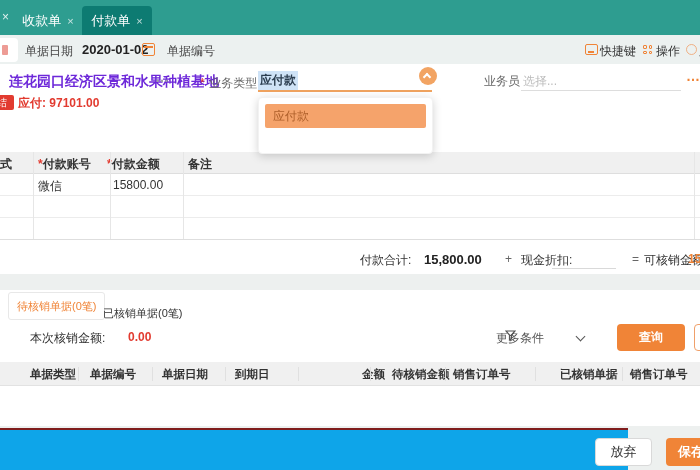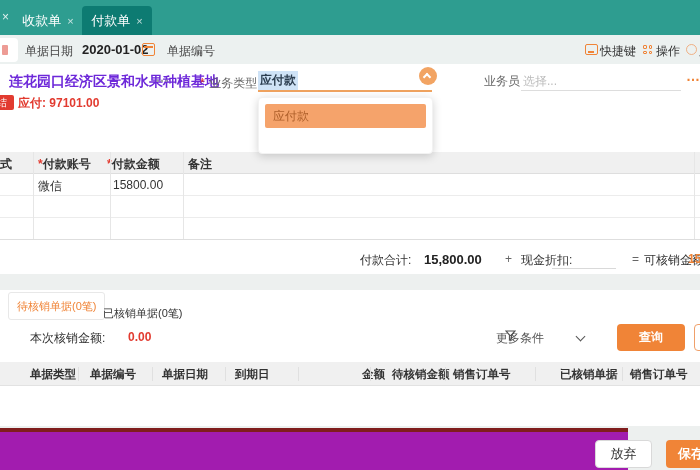--- a/index.html
+++ b/index.html
@@ -81,21 +81,21 @@
   .more { position:absolute; left:496px; top:40px; font-size:12px; color:#555; cursor:pointer; }
   .chev-down { position:absolute; left:577px; top:43px; width:7px; height:7px; border-left:1.5px solid #555; border-bottom:1.5px solid #555; transform:rotate(-45deg); }
   .btn-query { position:absolute; left:617px; top:34px; width:68px; height:27px; background:#f08437; border:none; border-radius:4px;
                color:#fff; font-size:12px; font-weight:bold; cursor:pointer; }
   .btn-partial { position:absolute; left:694px; top:34px; width:40px; height:27px; background:#fff; border:1px solid #f0a06a; border-radius:4px; cursor:pointer; }
   .shead { position:absolute; left:0; top:72px; width:700px; height:24px; background:#f0f0f0; border-bottom:1px solid #e2e2e2; }
   .shead span { position:absolute; top:5px; font-size:11.5px; font-weight:bold; color:#333; white-space:nowrap; }
   .shead i { position:absolute; top:5px; width:1px; height:14px; background:#e0e0e0; }
 
   
-  .footer { position:absolute; left:0; top:428px; width:628px; height:42px; background:#a21caf; border-top:4px solid #7f1d1d; }
+  .footer { position:absolute; left:0; top:428px; width:628px; height:42px; background:#0ea5e9; border-top:2px solid #7f1d1d; }
   .btn-discard { position:absolute; left:595px; top:8px; width:57px; height:28px; background:#fff; border:1px solid #d9d9d9;
                  border-radius:4px; color:#333; font-size:13px; cursor:pointer; }
   .btn-save { position:absolute; left:666px; top:8px; width:60px; height:28px; background:#f08437; border:none;
               border-radius:4px; color:#fff; font-size:13px; font-weight:bold; cursor:pointer; text-align:left; padding-left:12px; }
 
   
   .dropdown { position:absolute; left:258px; top:97px; width:175px; height:57px; background:#fff; border-radius:4px;
               box-shadow:0 2px 10px rgba(0,0,0,.18); border:1px solid #f2f2f2; z-index:10; }
   .opt1 { position:absolute; left:6px; right:6px; top:6px; height:24px; background:#f5a36b; border-radius:2px;
           font-size:12px; color:rgba(150,72,20,.75); line-height:24px; padding-left:8px; cursor:pointer; }

